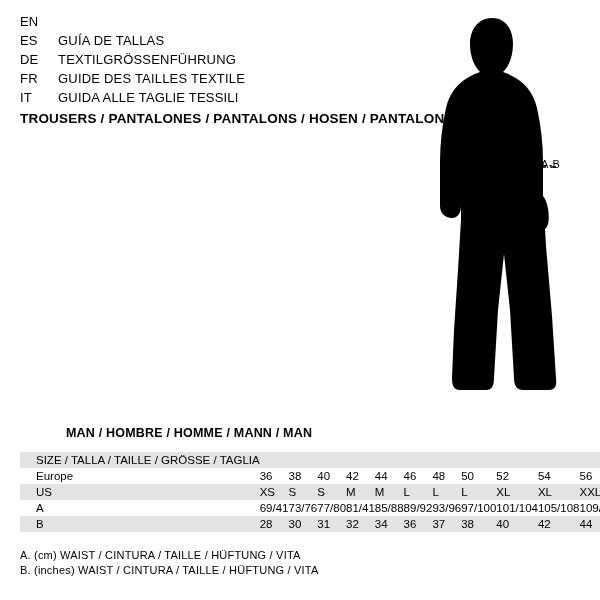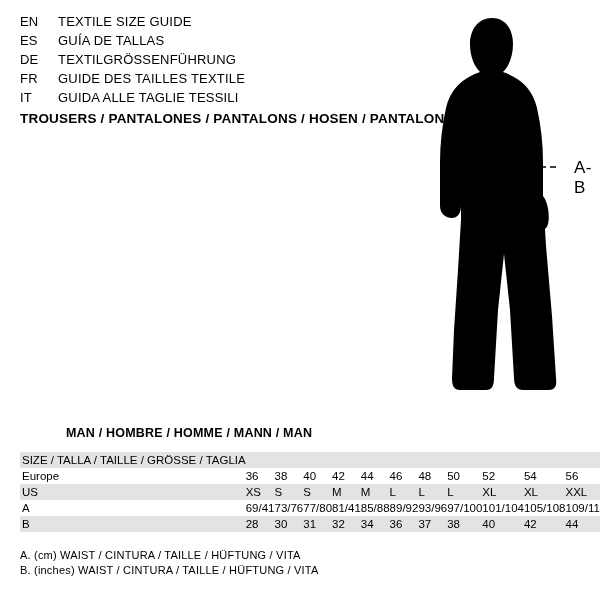--- a/index.html
+++ b/index.html
@@ -60,23 +60,23 @@
     left: 400px;
     top: 10px;
     width: 200px;
     height: 400px;
   }
   .figure-wrap svg {
     display: block;
   }
   .ab-label {
     position: absolute;
-    left: 574px;
+    left: 541px;
     top: 158px;
-    font-size: 17px;
+    font-size: 11px;
     letter-spacing: 0.3px;
   }
 
   
   .table-title {
     position: absolute;
     left: 20px;
     top: 426px;
     font-size: 12.5px;
     font-weight: bold;
@@ -96,21 +96,21 @@
   .size-table td {
     padding: 2px 0 2px 0;
     text-align: left;
     white-space: nowrap;
   }
   .size-table tr.shaded {
     background: #e3e3e3;
   }
   .size-table .lbl {
     width: 88px;
-    padding-left: 2px;
+    padding-left: 16px;
   }
   .size-table .cell {
     width: 52.4px;
   }
 
   .foot-notes {
     position: absolute;
     left: 20px;
     top: 548px;
     font-size: 11px;
@@ -120,21 +120,20 @@
   .foot-notes div { white-space: nowrap; }
 </style>
 </head>
 <body>
 
 <div class="page">
 
   <div class="lang-block">
     <div class="lang-row">
       <span class="lang-code">EN</span>
-      <span class="lang-text">TEXTILE SIZE GUIDE</span>
     </div>
     <div class="lang-row">
       <span class="lang-code">ES</span>
       <span class="lang-text">GUÍA DE TALLAS</span>
     </div>
     <div class="lang-row">
       <span class="lang-code">DE</span>
       <span class="lang-text">TEXTILGRÖSSENFÜHRUNG</span>
     </div>
     <div class="lang-row">

